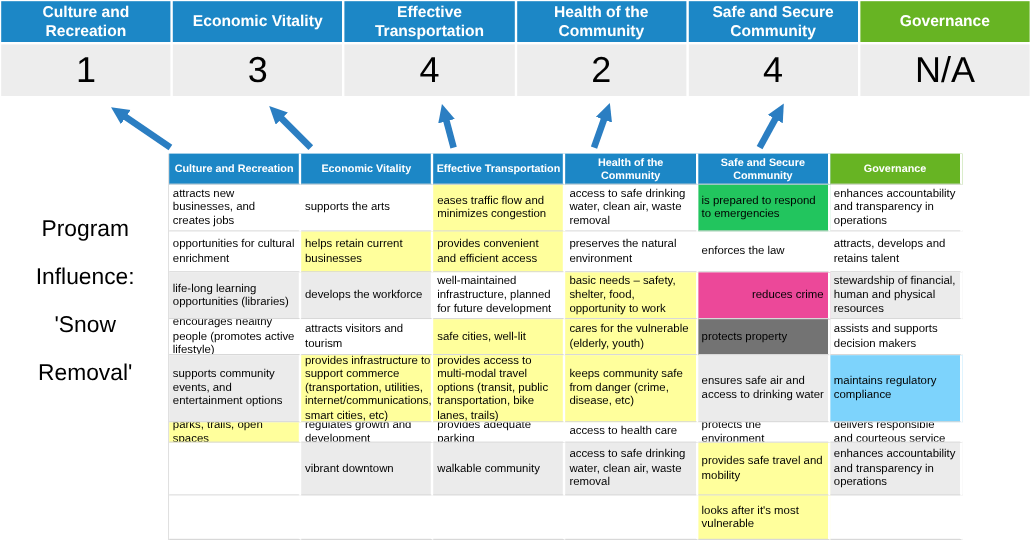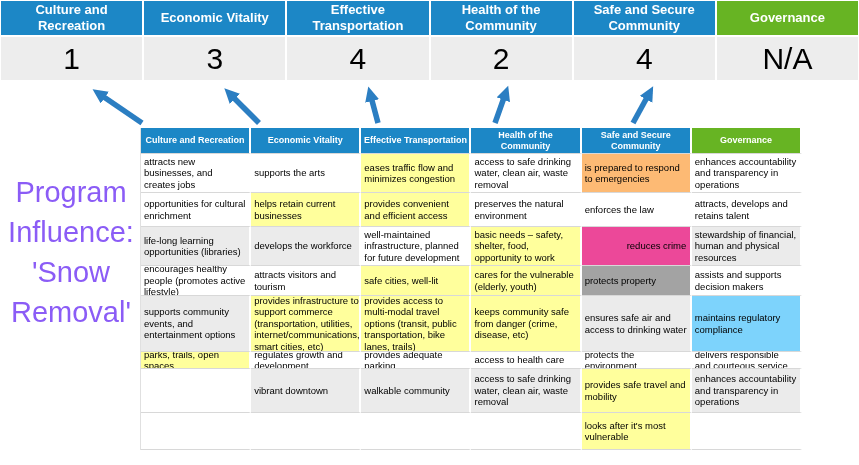--- a/index.html
+++ b/index.html
@@ -13,21 +13,21 @@
                  display:flex;align-items:center;justify-content:center;text-align:center;padding:0 6px;}
   .score-row{position:absolute;top:37px;left:1px;width:857px;height:43px;
              display:grid;grid-template-columns:repeat(6,1fr);gap:2px;}
   .score-row .cell{background:#ededed;font-size:30px;display:flex;align-items:center;justify-content:center;}
 
   
   .arrows{position:absolute;left:0;top:80px;}
 
   
   .title{position:absolute;left:0;top:172px;width:142px;text-align:center;
-         font-size:29px;line-height:40px;color:#8b5cf6;}
+         font-size:19px;line-height:40px;color:#000000;}
 
   
   .matrix{position:absolute;left:140px;top:128px;width:661px;border-left:1px solid #e0e0e0;}
   .mrow{display:grid;grid-template-columns:repeat(6,1fr);}
   .mrow.mhdr{height:26px;}
   .mhdr .mcell{color:#fff;font-weight:bold;font-size:9px;line-height:1.2;
                display:flex;align-items:center;justify-content:center;text-align:center;
                padding:1px 2px;border-right:2px solid #fff;}
   .mcell{font-size:9.5px;line-height:1.2;padding:2px 3px;box-sizing:border-box;
          display:flex;align-items:center;justify-content:flex-start;text-align:left;
@@ -86,21 +86,21 @@
       <div class="mcell" style="background: rgb(28, 135, 198);">Health of the Community</div>
       <div class="mcell" style="background: rgb(28, 135, 198);">Safe and Secure Community</div>
       <div class="mcell" style="background: rgb(103, 180, 35);">Governance</div>
     </div>
 
     <div class="mrow r1">
       <div class="mcell" style="background: rgb(255, 255, 255);">attracts new businesses, and creates jobs</div>
       <div class="mcell" style="background: rgb(255, 255, 255);">supports the arts</div>
       <div class="mcell" style="background: rgb(255, 255, 156);">eases traffic flow and minimizes congestion</div>
       <div class="mcell" style="background: rgb(255, 255, 255);">access to safe drinking water, clean air, waste removal</div>
-      <div class="mcell" style="background: #fdba74;">is prepared to respond to emergencies</div>
+      <div class="mcell" style="background: #22c55e;">is prepared to respond to emergencies</div>
       <div class="mcell" style="background: rgb(255, 255, 255);">enhances accountability and transparency in operations</div>
     </div>
 
     <div class="mrow r2">
       <div class="mcell" style="background: rgb(255, 255, 255);">opportunities for cultural enrichment</div>
       <div class="mcell" style="background: rgb(255, 255, 156);">helps retain current businesses</div>
       <div class="mcell" style="background: rgb(255, 255, 156);">provides convenient and efficient access</div>
       <div class="mcell" style="background: rgb(255, 255, 255);">preserves the natural environment</div>
       <div class="mcell" style="background: rgb(255, 255, 255);">enforces the law</div>
       <div class="mcell" style="background: rgb(255, 255, 255);">attracts, develops and retains talent</div>
@@ -113,21 +113,21 @@
       <div class="mcell" style="background: rgb(255, 255, 156);">basic needs – safety, shelter, food, opportunity to work</div>
       <div class="mcell" style="background: #ec4899; padding-left: 45px;">reduces crime</div>
       <div class="mcell" style="background: rgb(235, 235, 235);">stewardship of financial, human and physical resources</div>
     </div>
 
     <div class="mrow r4">
       <div class="mcell" style="background: rgb(255, 255, 255);">encourages healthy people (promotes active lifestyle)</div>
       <div class="mcell" style="background: rgb(255, 255, 255);">attracts visitors and tourism</div>
       <div class="mcell" style="background: rgb(255, 255, 156);">safe cities, well-lit</div>
       <div class="mcell" style="background: rgb(255, 255, 156);">cares for the vulnerable (elderly, youth)</div>
-      <div class="mcell" style="background: #a3a3a3;">protects property</div>
+      <div class="mcell" style="background: #737373;">protects property</div>
       <div class="mcell" style="background: rgb(255, 255, 255);">assists and supports decision makers</div>
     </div>
 
     <div class="mrow r5">
       <div class="mcell" style="background: rgb(235, 235, 235);">supports community events, and entertainment options</div>
       <div class="mcell" style="background: rgb(255, 255, 156);">provides infrastructure to support commerce (transportation, utilities, internet/communications, smart cities, etc)</div>
       <div class="mcell" style="background: rgb(255, 255, 156);">provides access to multi-modal travel options (transit, public transportation, bike lanes, trails)</div>
       <div class="mcell" style="background: rgb(255, 255, 156);">keeps community safe from danger (crime, disease, etc)</div>
       <div class="mcell" style="background: rgb(235, 235, 235);">ensures safe air and access to drinking water</div>
       <div class="mcell" style="background: #7dd3fc;">maintains regulatory compliance</div>

